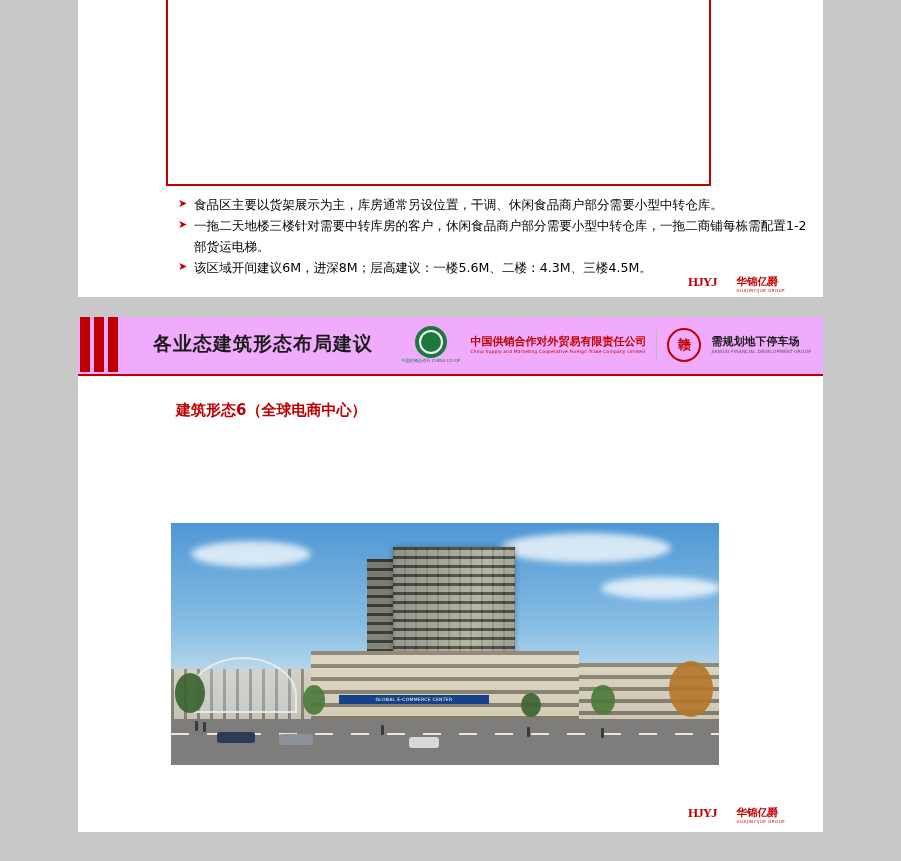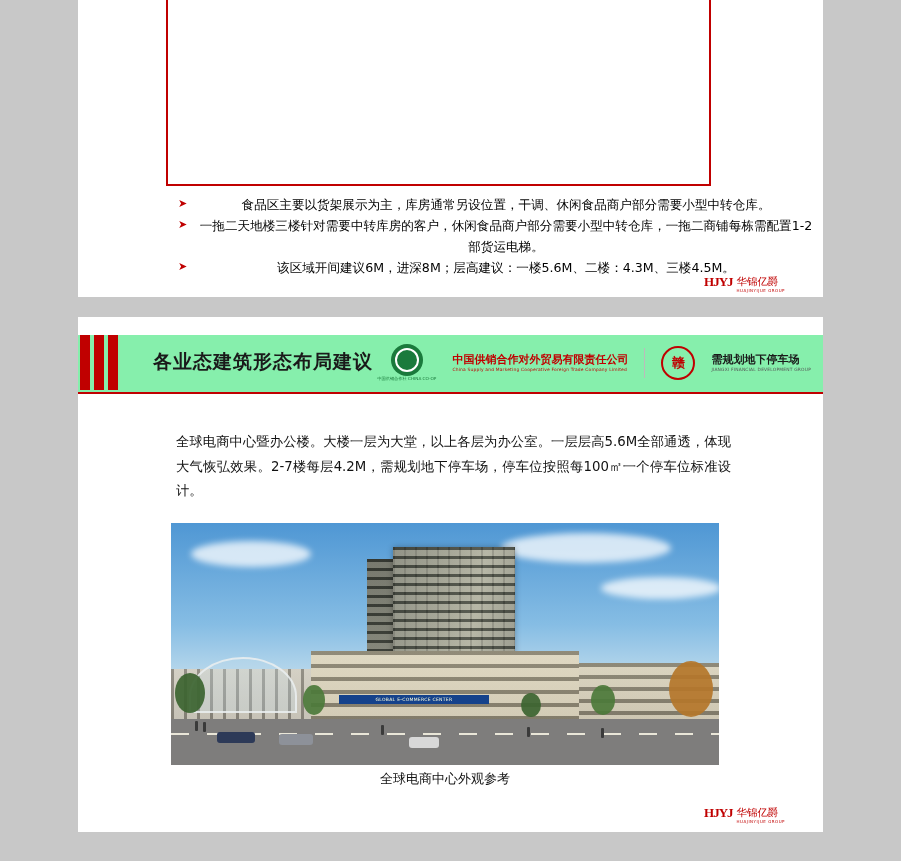--- a/index.html
+++ b/index.html
@@ -41,59 +41,58 @@
     align-items:flex-start;
     margin-bottom:1px;
   }
   .bullets .mk{
     color:#c00000;
     width:16px;
     flex:0 0 16px;
     font-size:11px;
     line-height:1.62;
   }
-  .bullets .tx{ flex:1;text-align:center; }
+  .bullets .tx{ flex:1; }
 
   .logo-hjyj{
     position:absolute;
     right:38px;
     display:flex;
     align-items:center;
-    gap:4px;
+    gap:20px;
   }
   .logo-hjyj .mark{
     color:#c00000;
     font-weight:bold;
     font-size:13px;
     letter-spacing:-1px;
     font-family:"Liberation Serif",serif;
   }
   .logo-hjyj .zh{
     color:#c00000;
-    font-weight:normal;
+    font-weight:bold;
     font-size:10.5px;
   }
   .logo-hjyj .en{
     color:#c00000;
     font-size:4px;
     letter-spacing:.5px;
     display:block;
     transform:translateY(-1px);
   }
 
   
   #slide2{ top:317px; height:515px; }
 
   .hdr{
     position:absolute;
     left:0; top:0;
     width:745px; height:57px;
-    background:#86efac;
+    background:#f0abfc;
     border-bottom:2px solid #c00000;
-    margin-top:18px;
   }
   .hdr-bars{
     position:absolute;
     left:0; top:0;
     width:60px; height:55px;
     display:flex;
     gap:4px;
     padding-left:2px;
     box-sizing:border-box;
   }
@@ -104,21 +103,21 @@
     font-size:19px;
     font-weight:bold;
     color:#1a1a1a;
     letter-spacing:1px;
   }
   .hdr-logos{
     position:absolute;
     right:12px; top:9px;
     display:flex;
     align-items:center;
-    gap:16px;
+    gap:10px;
   }
   .emblem{
     width:32px;height:32px;border-radius:50%;
     background:#1a7a3c;
     position:relative;
     display:flex;align-items:center;justify-content:center;
   }
   .emblem:after{
     content:"";
     width:20px;height:20px;border-radius:50%;
@@ -291,21 +290,21 @@
       </div>
       <div class="divider-v"></div>
       <div class="seal">赣</div>
       <div class="co2">
         <span>需规划地下停车场</span>
         <span class="en">JIANGXI FINANCIAL DEVELOPMENT GROUP</span>
       </div>
     </div>
   </div>
 
-  <div class="s2-body">全球电商中心暨办公楼。大楼一层为大堂，以上各层为办公室。一层层高5.6M全部通透，体现大气恢弘效果。2-7楼每层4.2M，需规划地下停车场，停车位按照每100㎡一个停车位标准设计。</div>
+  <div class="s2-title">建筑形态6（全球电商中心）</div>
 
   <div class="img-frame">
     <div class="sky"></div>
     <div class="cloud" style="left:20px;top:18px;width:120px;height:26px;"></div>
     <div class="cloud" style="left:330px;top:10px;width:170px;height:30px;"></div>
     <div class="cloud" style="left:430px;top:54px;width:120px;height:22px;"></div>
 
     <div class="ground"></div>
     <div class="tower-l"></div>
     <div class="tower"></div>
@@ -325,21 +324,20 @@
     <div class="car" style="left:46px;bottom:22px;width:38px;background:#2d3a58;"></div>
     <div class="car" style="left:108px;bottom:20px;width:34px;background:#8d9199;"></div>
     <div class="car" style="left:238px;bottom:17px;width:30px;background:#d8d8d8;"></div>
     <div class="person" style="left:24px;bottom:34px;"></div>
     <div class="person" style="left:32px;bottom:33px;"></div>
     <div class="person" style="left:210px;bottom:30px;"></div>
     <div class="person" style="left:356px;bottom:28px;"></div>
     <div class="person" style="left:430px;bottom:27px;"></div>
   </div>
 
-  <div class="caption">全球电商中心外观参考</div>
 
   <div class="logo-hjyj" style="top:484px;">
     <span class="mark">HJYJ</span>
     <span>
       <span class="zh">华锦亿爵</span>
       <span class="en">HUAJINYIJUE GROUP</span>
     </span>
   </div>
 </div>
 

